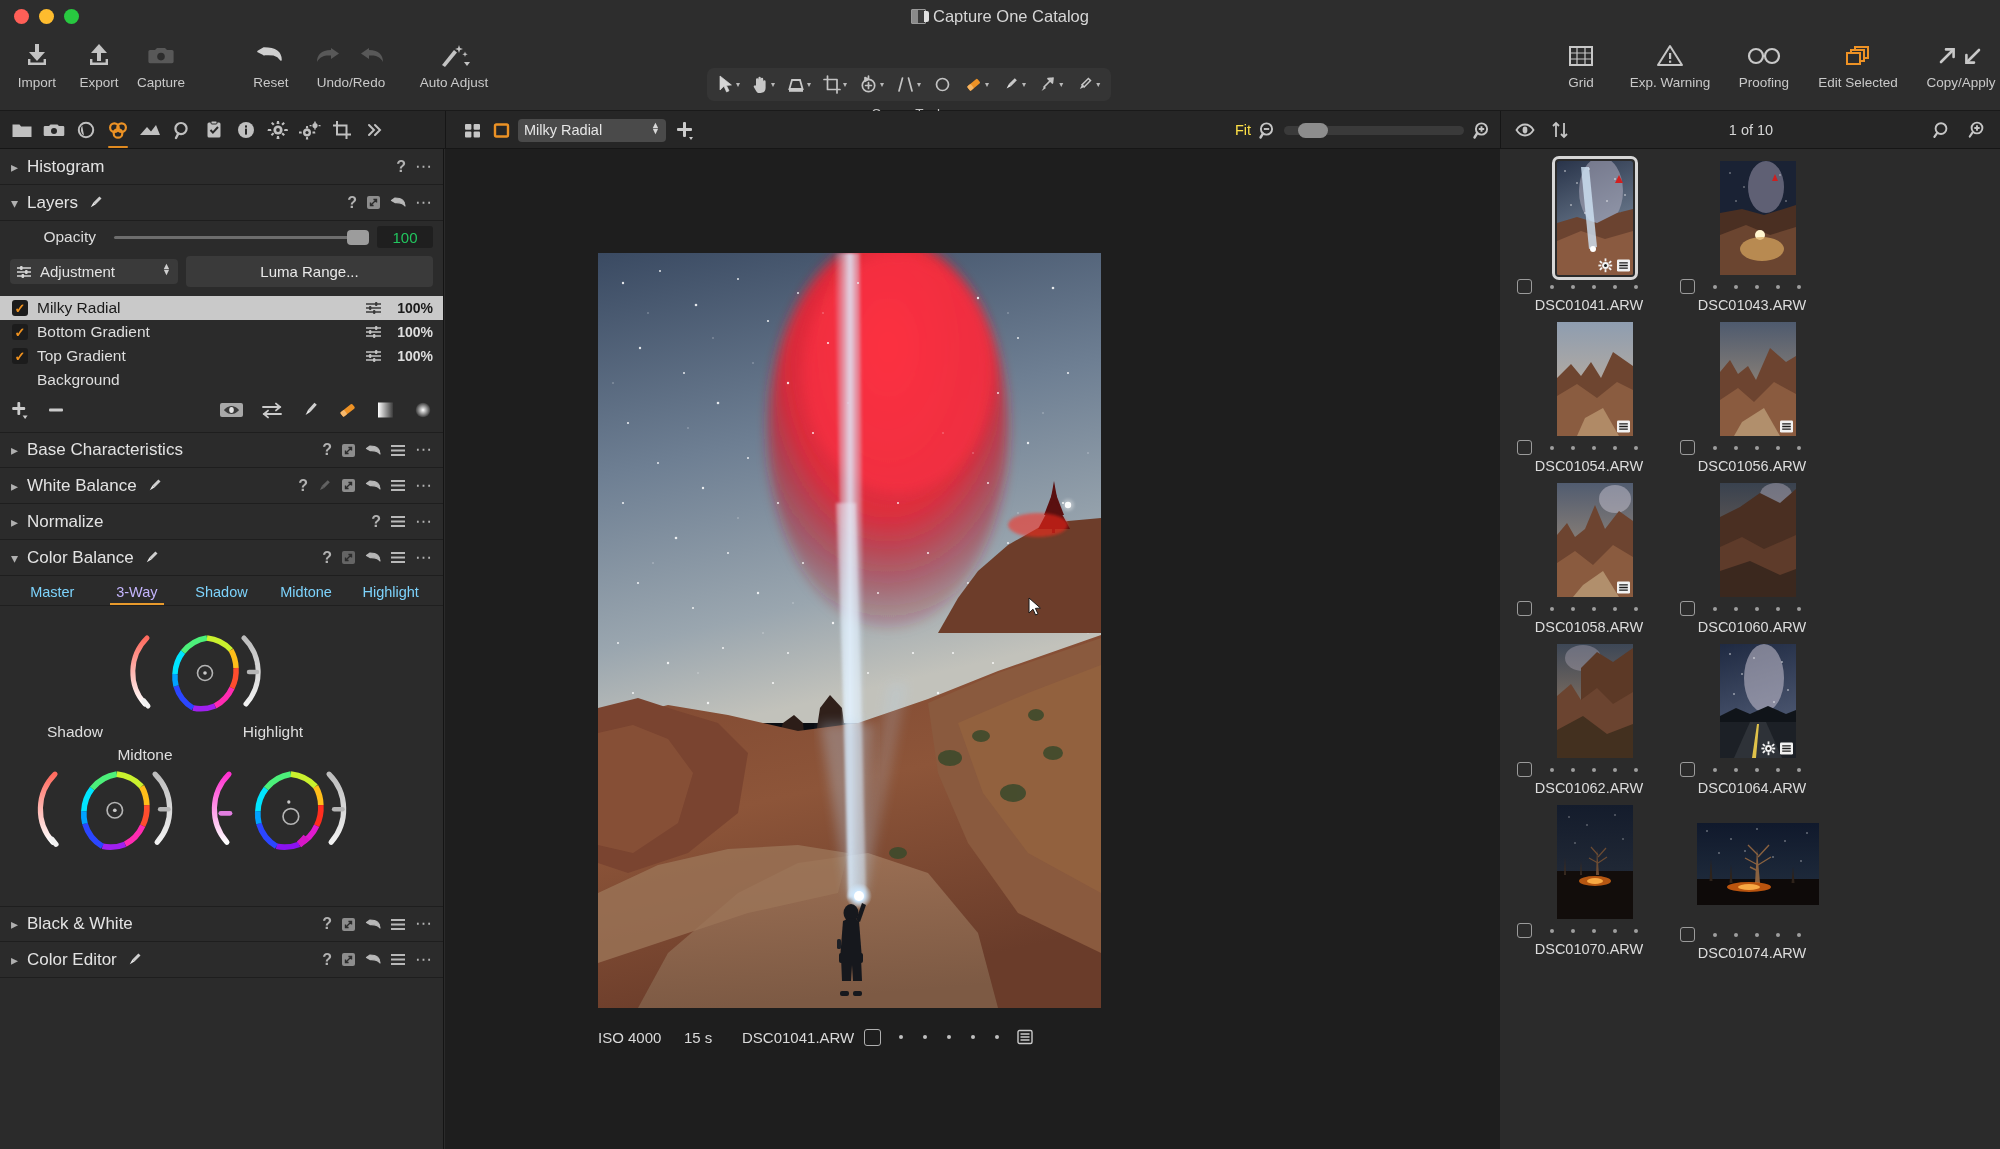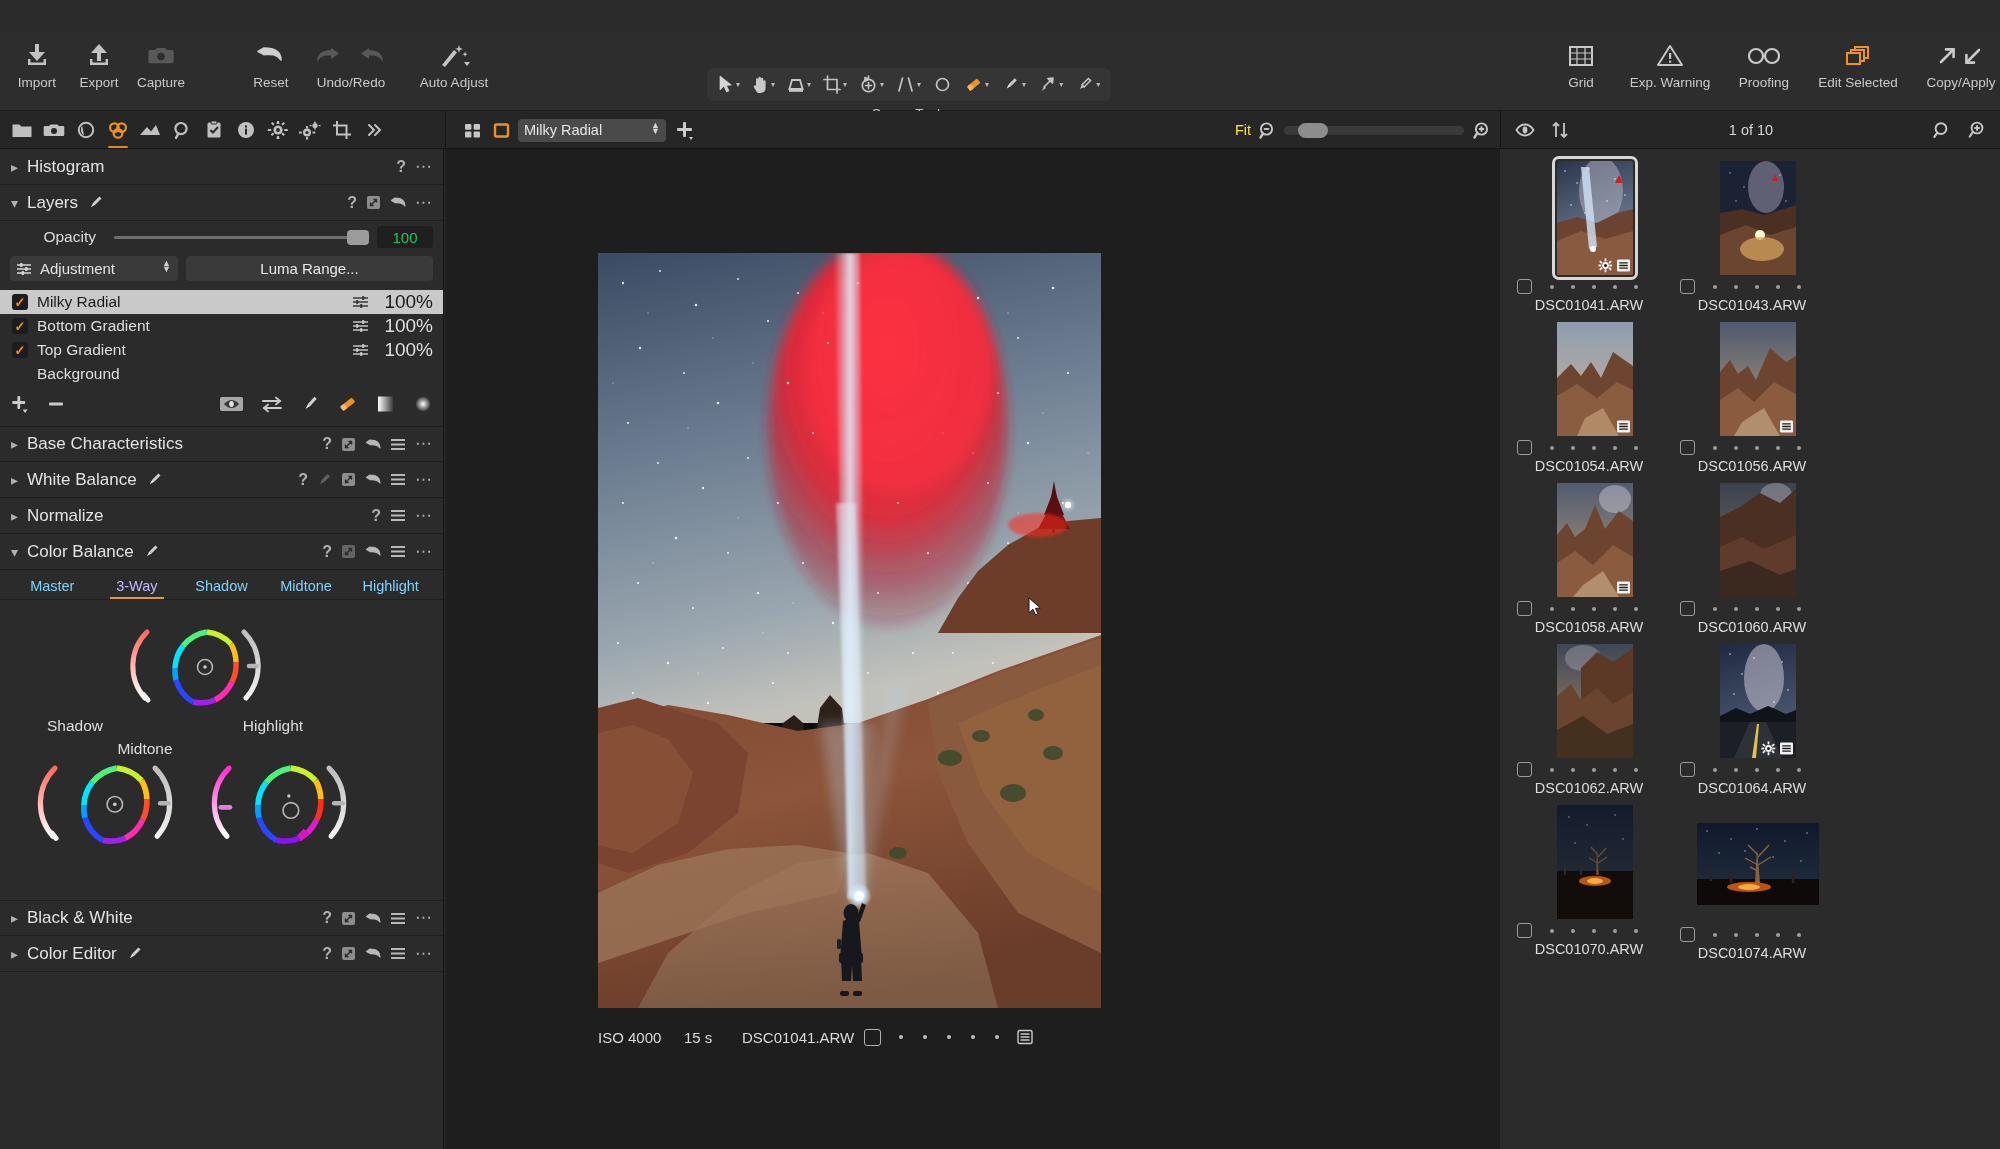--- a/index.html
+++ b/index.html
@@ -123,39 +123,39 @@
   .op-val { width:56px; height:22px; background:#1f1f1f; border-radius:3px; color:#22c55e; font-size:15px; display:flex; align-items:center; justify-content:center; }
 
   .adj-row { display:flex; align-items:center; gap:8px; padding:3px 10px 9px 10px; }
   .adj-select {
     width:168px; height:25px; background:#3a3a3a; border-radius:4px;
     display:flex; align-items:center; gap:7px; padding:0 6px; font-size:15px; color:#e2e2e2;
     position:relative;
   }
   .adj-select .stepper { position:absolute; right:7px; top:4px; display:flex; flex-direction:column; line-height:6px; font-size:9px; color:#cfcfcf; }
   .luma-btn {
-    flex:1; height:25px; background:#3a3a3a; border-radius:4px;
+    flex:1; height:31px; background:#3a3a3a; border-radius:4px;
     display:flex; align-items:center; justify-content:center; font-size:15px; color:#e8e8e8;
   }
 
   .layer-list { background:#2b2b2b; }
   .layer-row {
     height:24px; display:flex; align-items:center; padding:0 10px 0 12px; gap:9px;
     font-size:15.5px; color:#dedede;
   }
   .layer-row.sel { background:#c9c9c9; color:#1a1a1a; }
   .layer-row.sel .lname { color:#1a1a1a; }
   .lcheck {
     width:16px; height:16px; border-radius:3px; background:#1c1c1c;
     display:flex; align-items:center; justify-content:center;
     color:#f0921f; font-size:13px; font-weight:bold; flex:none;
   }
   .layer-row.sel .lcheck { background:#1c1c1c; }
   .lname { flex:1; }
-  .lpct { font-size:19px; }
+  .lpct { font-size:14px;font-weight:bold; }
   .lslider { margin-right:6px; display:flex; }
 
   .layers-toolbar { height:36px; display:flex; align-items:center; padding:0 10px; gap:0; }
   .lt-left { display:flex; align-items:center; gap:14px; }
   .lt-right { margin-left:auto; display:flex; align-items:center; gap:17px; }
 
   
   .cb-tabs { display:flex; align-items:flex-end; height:30px; padding:0 10px; gap:0; border-bottom:1px solid #1f1f1f; }
   .cb-tab { flex:1; text-align:center; font-size:14.5px; color:#7dd3fc; padding-bottom:5px; position:relative; }
   .cb-tab.active { color:#c4b5fd; }
@@ -212,20 +212,31 @@
 
   svg { display:block; }
   .s { stroke:#c3c3c3; stroke-width:1.7; fill:none; stroke-linecap:round; stroke-linejoin:round; }
   .sf { fill:#c3c3c3; }
 </style>
 </head>
 <body>
 
 <div id="app">
 
+  <div class="titlebar">
+    <div class="traffic">
+      <span class="dot r"></span>
+      <span class="dot y"></span>
+      <span class="dot g"></span>
+    </div>
+    <div class="apptitle">
+      <span class="ico"></span>
+      <span>Capture One Catalog</span>
+    </div>
+  </div>
 
   <div class="maintoolbar">
 
     <div class="tb-group" style="left:240px; top:2px;">
       <div class="tb-btn">
         <span class="glyph">
           <svg width="32" height="28" viewBox="0 0 32 28">
               <path d="M9 6 v7.5 M9 6 C20 6 26 10 26 18 C22 12 16 12 9 12.5 L3 9.5 z" fill="#cfcfcf" stroke="#cfcfcf" stroke-width="1.6" stroke-linejoin="round"></path>
             </svg>
         </span>

